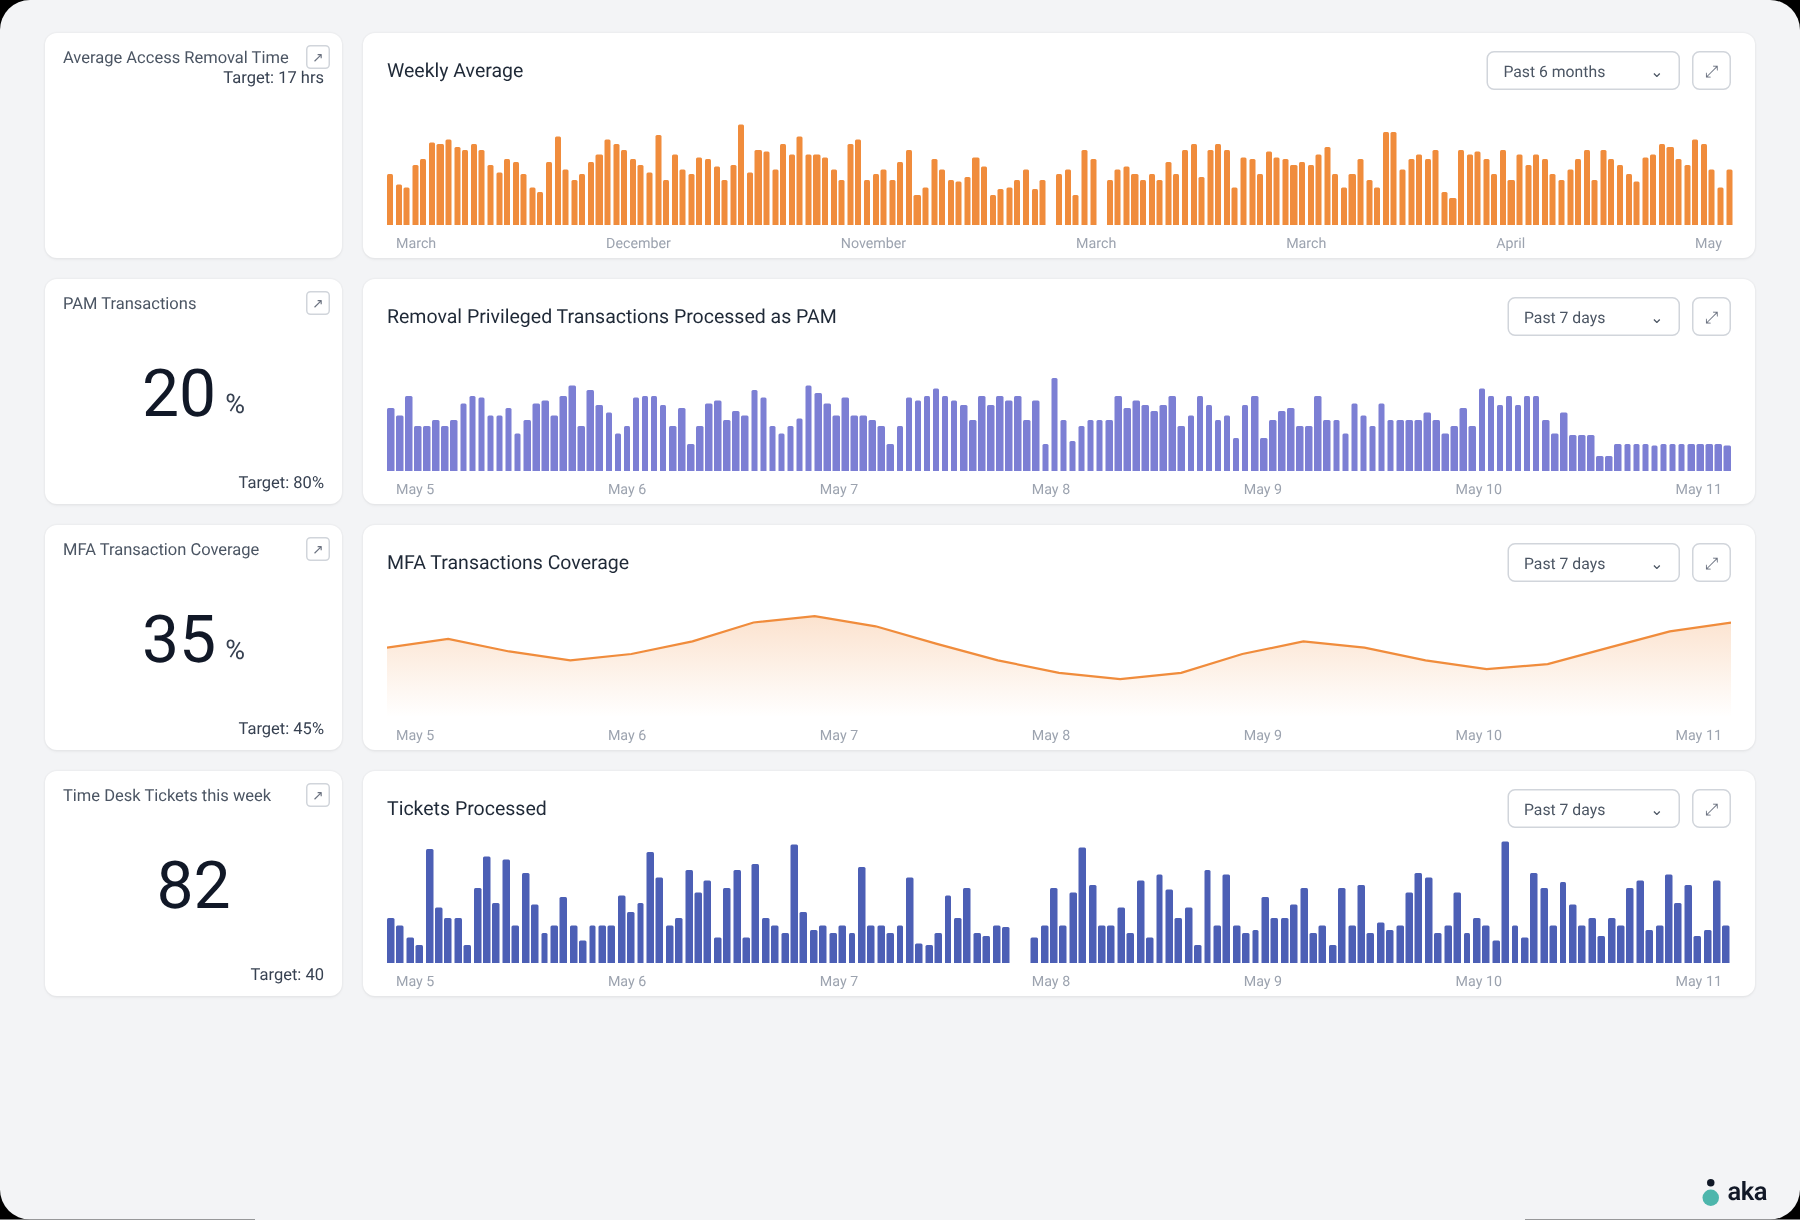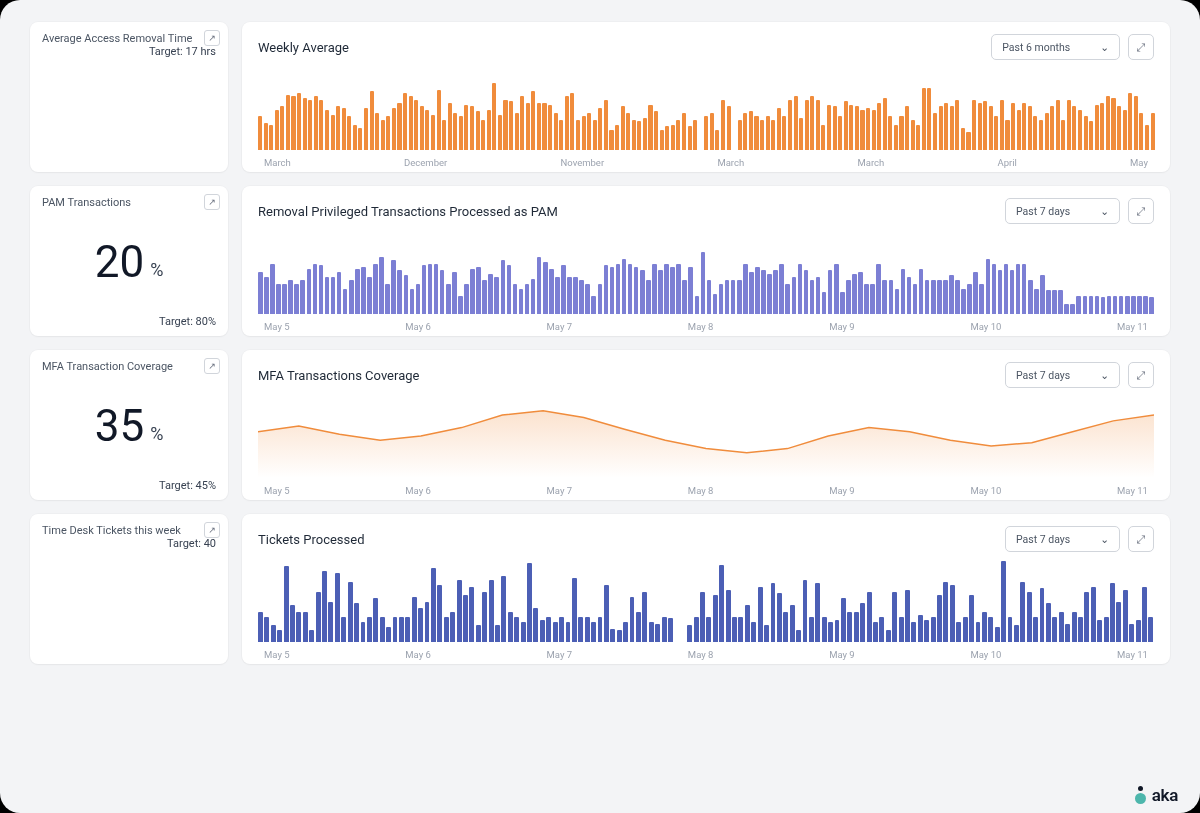--- a/index.html
+++ b/index.html
@@ -629,20 +629,23 @@
             <span>May 11</span>
           </div>
       </div>
     </div>
   </div>
 
   <div class="row">
     <div class="kpi-card">
       <div class="kpi-title">Time Desk Tickets this week</div>
       <div class="kpi-expand">↗</div>
+      <div class="kpi-value-wrap">
+        <span class="kpi-value">82</span>
+      </div>
       <div class="kpi-target">Target: 40</div>
     </div>
     <div class="chart-card">
       <div class="chart-header">
         <div class="chart-title">Tickets Processed</div>
         <div class="chart-controls">
           <div class="range-select">
             <span>Past 7 days</span>
             <span>⌄</span>
           </div>

